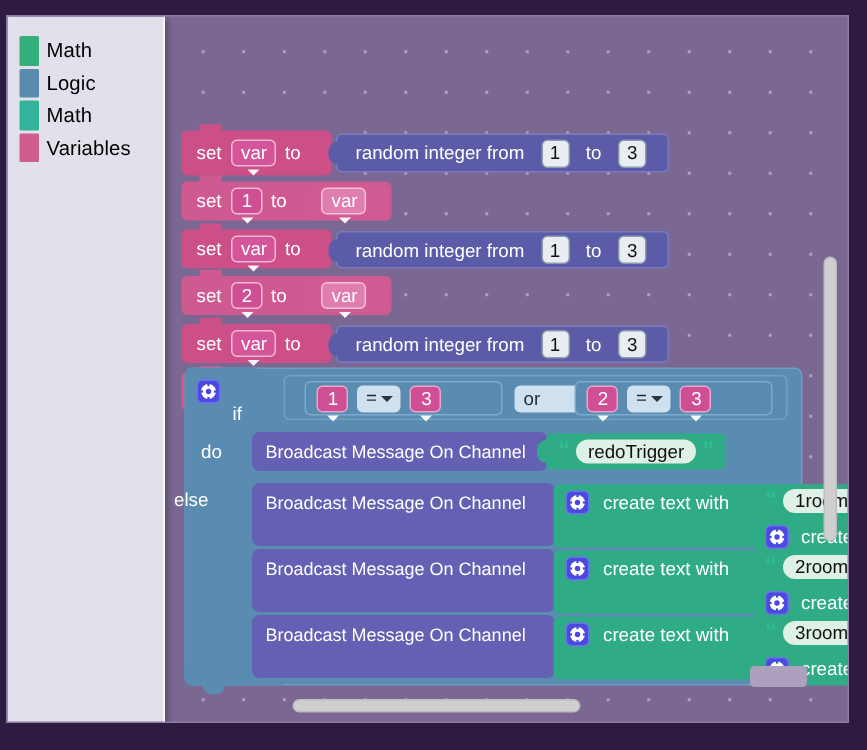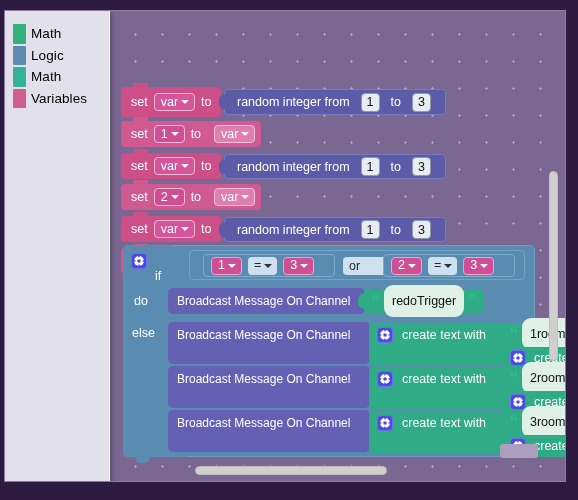--- a/index.html
+++ b/index.html
@@ -54,21 +54,21 @@
     width:15px; height:7px; border-radius:0 0 5px 5px;
     background:inherit;
   }
 
   
   .field{
     display:inline-flex; align-items:center; gap:3px;
     border-radius:4px; padding:1px 5px 1px 6px;
     font-size:12.5px; line-height:15px; height:18px;
   }
-  .field.var{ background:#d5559a; color:#fff; border:1.5px solid #f3b9d6; }
+  .field.var{ background:#d5559a; color:#fff; border:1.5px solid #f3b9d6;flex-direction:column; }
   .field.var.sm{ background:#cf4f94; }
   .field.light{ background:#cfe0ee; color:#1d2b36; }
   .caret{ width:0;height:0;border-left:4px solid transparent;border-right:4px solid transparent;border-top:4.5px solid currentColor;opacity:.95;}
 
   
   .numfield{
     background:#e9edf2; color:#111; border:1px solid #8d9bb0;
     border-radius:4px; min-width:19px; height:19px;
     display:flex; align-items:center; justify-content:center;
     font-size:12.5px;
@@ -76,21 +76,21 @@
   
   .plug{
     position:absolute; left:-6px; top:50%; transform:translateY(-50%);
     width:7px; height:15px; border-radius:6px 0 0 6px; background:inherit;
   }
 
   
   .quote{ color:#2fbf8f; font-size:16px; font-weight:bold; line-height:1;}
   .strfield{
     background:#dff0e6; color:#111; border-radius:9px;
-    padding:1px 8px; font-size:12.5px; height:32px;
+    padding:1px 8px; font-size:12.5px; height:16px;
     display:flex; align-items:center;
   }
 
   
   .gear{
     width:16px; height:16px; border-radius:4px; background:#4a4ae0;
     display:flex; align-items:center; justify-content:center; flex:0 0 16px;
     border:1px solid #6e6ef0;
   }
   .gear svg{ display:block; }
@@ -280,21 +280,21 @@
       <div class="blk" style="left:163px; top:277px; width:197px; height:26px; background:#6460b4; border-radius:5px;">
         <span class="txt" style="margin-left:9px; font-size:12px;">Broadcast Message On Channel</span>
       </div>
       <div class="blk" style="left:359px; top:278px; width:120px; height:24px; background:#2fab86; border-radius:4px;">
         <span class="plug" style="background:#2fab86;"></span>
         <span class="quote" style="margin-left:8px;">“</span>
         <span class="strfield" style="margin-left:4px;">redoTrigger</span>
         <span class="quote" style="margin-left:4px;">”</span>
       </div>
 
-      <span class="txt" style="position:absolute; left:127px; top:315px;">else</span>
+      <span class="txt" style="position:absolute; left:111px; top:315px;">else</span>
 
       <div class="blk" style="left:163px; top:311px; width:202px; height:42px; background:#6460b4; border-radius:5px; align-items:flex-start;">
         <span class="txt" style="margin:6px 0 0 9px; font-size:12px;">Broadcast Message On Channel</span>
       </div>
       <div style="position:absolute; left:364px; top:312px; width:202px; height:42px; background:#2fab86; border-radius:4px;">
         <div style="display:flex; align-items:center; height:22px; padding-top:2px;">
           <span class="gear" style="margin-left:8px;">
             <svg viewBox="0 0 16 16" width="12" height="12">
                 <circle cx="8" cy="8" r="6.6" fill="#fff"></circle>
                 <circle cx="8" cy="8" r="2.4" fill="#4a4ae0"></circle>

